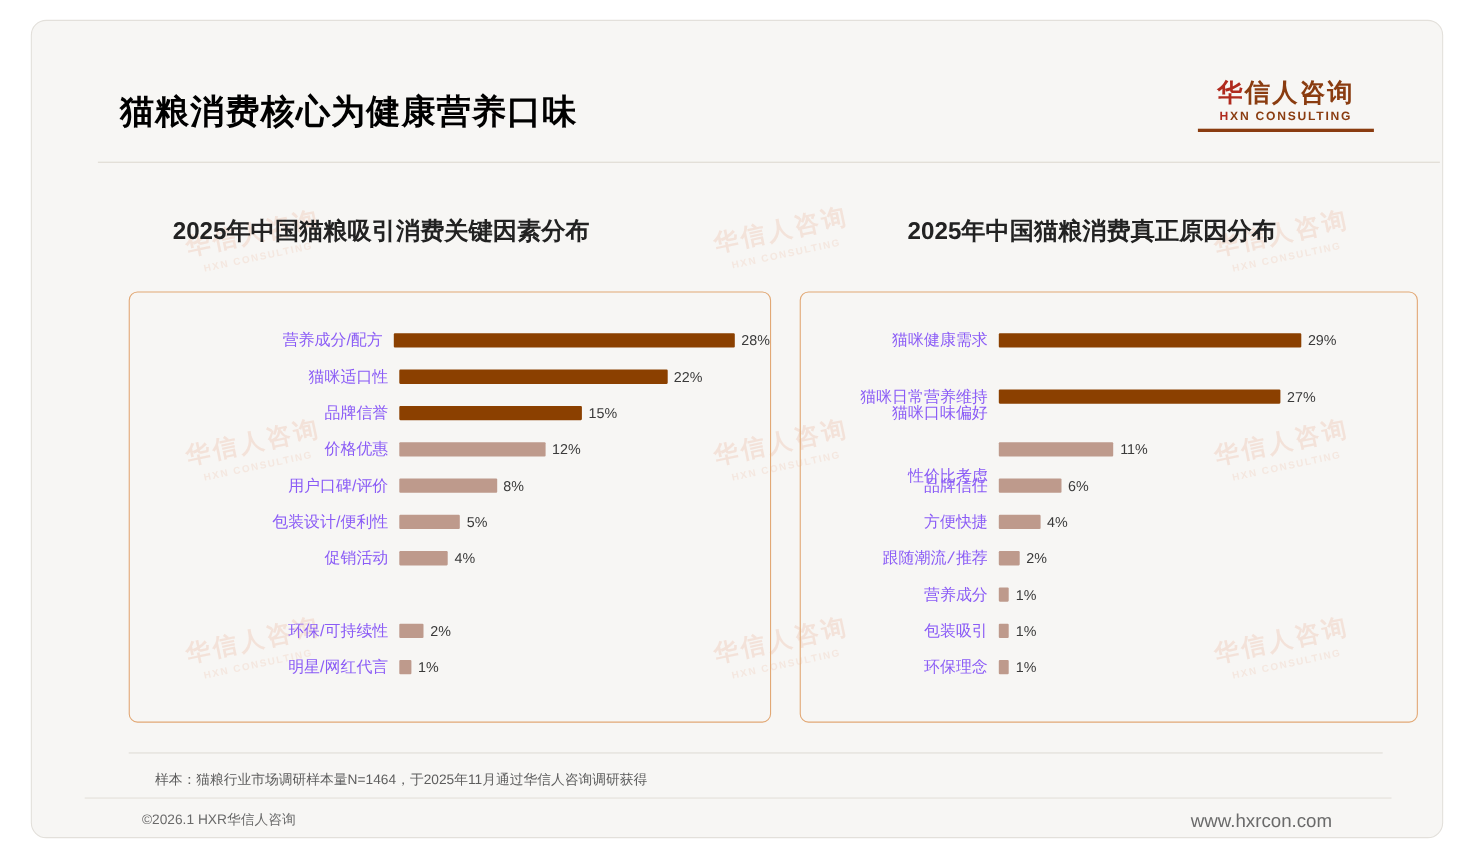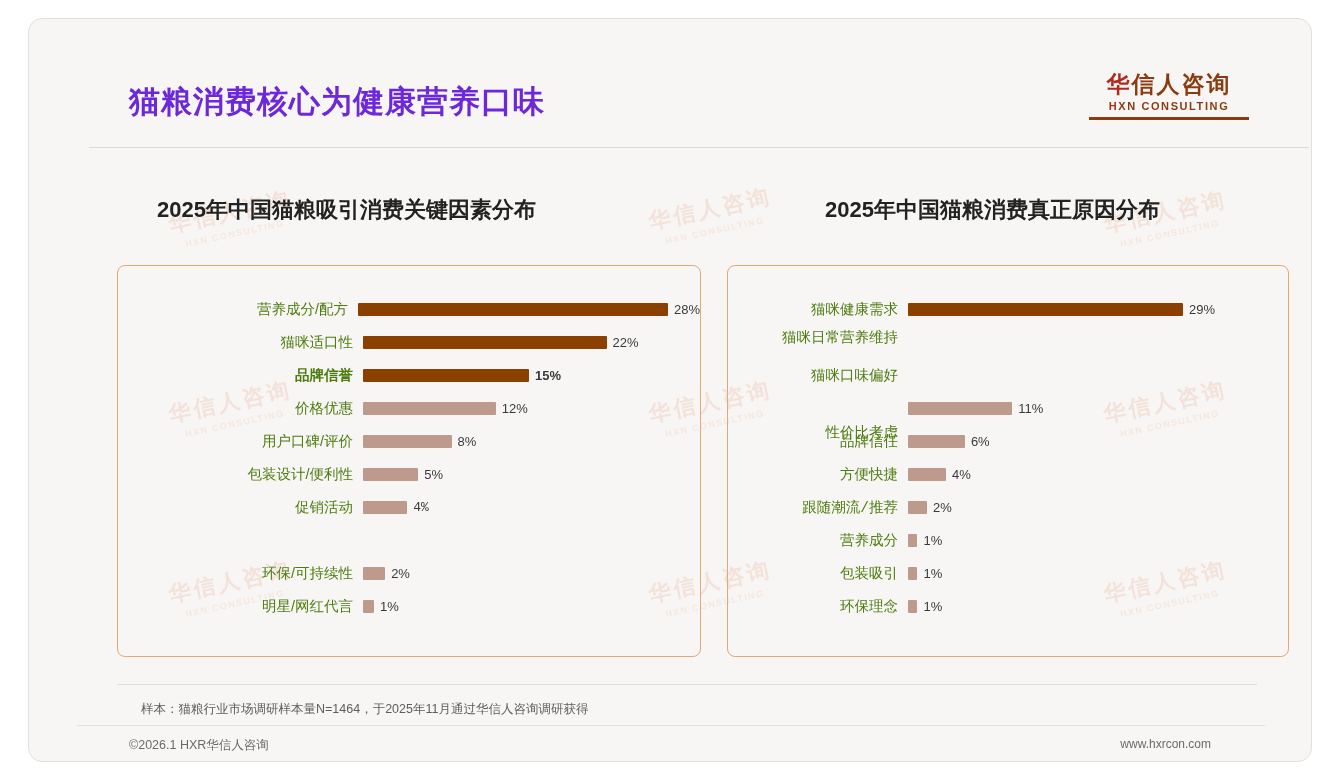--- a/index.html
+++ b/index.html
@@ -23,25 +23,25 @@
     height: 744px;
     background: #f7f6f4;
     border: 1px solid #e3e0db;
     border-radius: 14px;
     box-sizing: border-box;
     overflow: hidden;
   }
   
   .page-title {
     position: absolute;
-    left: 100px;
+    left: 80px;
     top: 62px;
     font-size: 31px;
     font-weight: bold;
-    color: #6d28d9;
+    color: #000000;
     letter-spacing: 1px;
     white-space: nowrap;
   }
   .title-rule {
     position: absolute;
     left: 60px;
     top: 128px;
     width: 1220px;
     height: 1px;
     background: #ded9d2;
@@ -99,21 +99,21 @@
   .rows { position: absolute; left: 0; top: 0; right: 0; bottom: 0; }
   .row {
     position: absolute;
     height: 22px;
     display: flex;
     align-items: center;
   }
   .row-label {
     text-align: right;
     font-size: 14.5px;
-    color: #4d7c0f;
+    color: #8b5cf6;
     padding-right: 10px;
     white-space: nowrap;
     box-sizing: border-box;
   }
   .bar-wrap { position: relative; flex: 1 1 auto; height: 100%; display: flex; align-items: center; }
   .bar {
     height: 13px;
     border-radius: 1px;
   }
   .bar-value {
@@ -153,21 +153,21 @@
     left: 100px;
     top: 718px;
     font-size: 12.5px;
     color: #6a6a6a;
     white-space: nowrap;
   }
   .website {
     position: absolute;
     right: 100px;
     top: 718px;
-    font-size: 12px;
+    font-size: 17px;
     color: #6a6a6a;
     white-space: nowrap;
   }
 
   
   .wm {
     position: absolute;
     pointer-events: none;
     user-select: none;
     text-align: center;
@@ -254,21 +254,21 @@
               <div class="bar-value">28%</div>
             </div>
           </div>
           <div class="row" style="left: 0px; right: 0px; top: 65px;">
             <div class="row-label" style="width: 245px;">猫咪适口性</div>
             <div class="bar-wrap">
               <div class="bar" style="width: 243.571px; background: rgb(139, 64, 0);"></div>
               <div class="bar-value">22%</div>
             </div>
           </div>
-          <div class="row" style="left: 0px; right: 0px; top: 98px; font-weight: bold;">
+          <div class="row" style="left: 0px; right: 0px; top: 98px;">
             <div class="row-label" style="width: 245px;">品牌信誉</div>
             <div class="bar-wrap">
               <div class="bar" style="width: 166.071px; background: rgb(139, 64, 0);"></div>
               <div class="bar-value">15%</div>
             </div>
           </div>
           <div class="row" style="left: 0px; right: 0px; top: 131px;">
             <div class="row-label" style="width: 245px;">价格优惠</div>
             <div class="bar-wrap">
               <div class="bar" style="width: 132.857px; background: rgb(190, 154, 140);"></div>
@@ -282,21 +282,21 @@
               <div class="bar-value">8%</div>
             </div>
           </div>
           <div class="row" style="left: 0px; right: 0px; top: 197px;">
             <div class="row-label" style="width: 245px;">包装设计/便利性</div>
             <div class="bar-wrap">
               <div class="bar" style="width: 55.3571px; background: rgb(190, 154, 140);"></div>
               <div class="bar-value">5%</div>
             </div>
           </div>
-          <div class="row" style="left: 0px; right: 0px; top: 230px; font-family: Liberation Mono, monospace;">
+          <div class="row" style="left: 0px; right: 0px; top: 230px;">
             <div class="row-label" style="width: 245px;">促销活动</div>
             <div class="bar-wrap">
               <div class="bar" style="width: 44.2857px; background: rgb(190, 154, 140);"></div>
               <div class="bar-value">4%</div>
             </div>
           </div>
           <div class="row" style="left: 0px; right: 0px; top: 296px;">
             <div class="row-label" style="width: 245px;">环保/可持续性</div>
             <div class="bar-wrap">
               <div class="bar" style="width: 22.1429px; background: rgb(190, 154, 140);"></div>
@@ -314,22 +314,26 @@
     </div>
     <div class="panel panel-right">
       <div class="rows" id="rows-right">
           <div class="row" style="left: 0px; right: 0px; top: 32px;">
             <div class="row-label" style="width: 180px;">猫咪健康需求</div>
             <div class="bar-wrap">
               <div class="bar" style="width: 275px; background: rgb(139, 64, 0);"></div>
               <div class="bar-value">29%</div>
             </div>
           </div>
-          <div class="row" style="left: 0px; right: 0px; top: 60px; align-items: center;">
+          <div class="row" style="left: 0px; right: 0px; top: 83px; align-items: center;">
             <div class="row-label" style="width: 180px;">猫咪日常营养维持</div>
+            <div class="bar-wrap">
+              <div class="bar" style="width: 256.034px; background: rgb(139, 64, 0);"></div>
+              <div class="bar-value">27%</div>
+            </div>
           </div>
           <div class="row" style="left: 0px; right: 0px; top: 98px;">
             <div class="row-label" style="width: 180px;">猫咪口味偏好</div>
           </div>
           <div class="row" style="left: 0px; right: 0px; top: 131px;">
             <div class="row-label" style="width: 180px; margin-top: 48px;">性价比考虑</div>
             <div class="bar-wrap">
               <div class="bar" style="width: 104.31px; background: rgb(190, 154, 140);"></div>
               <div class="bar-value">11%</div>
             </div>

